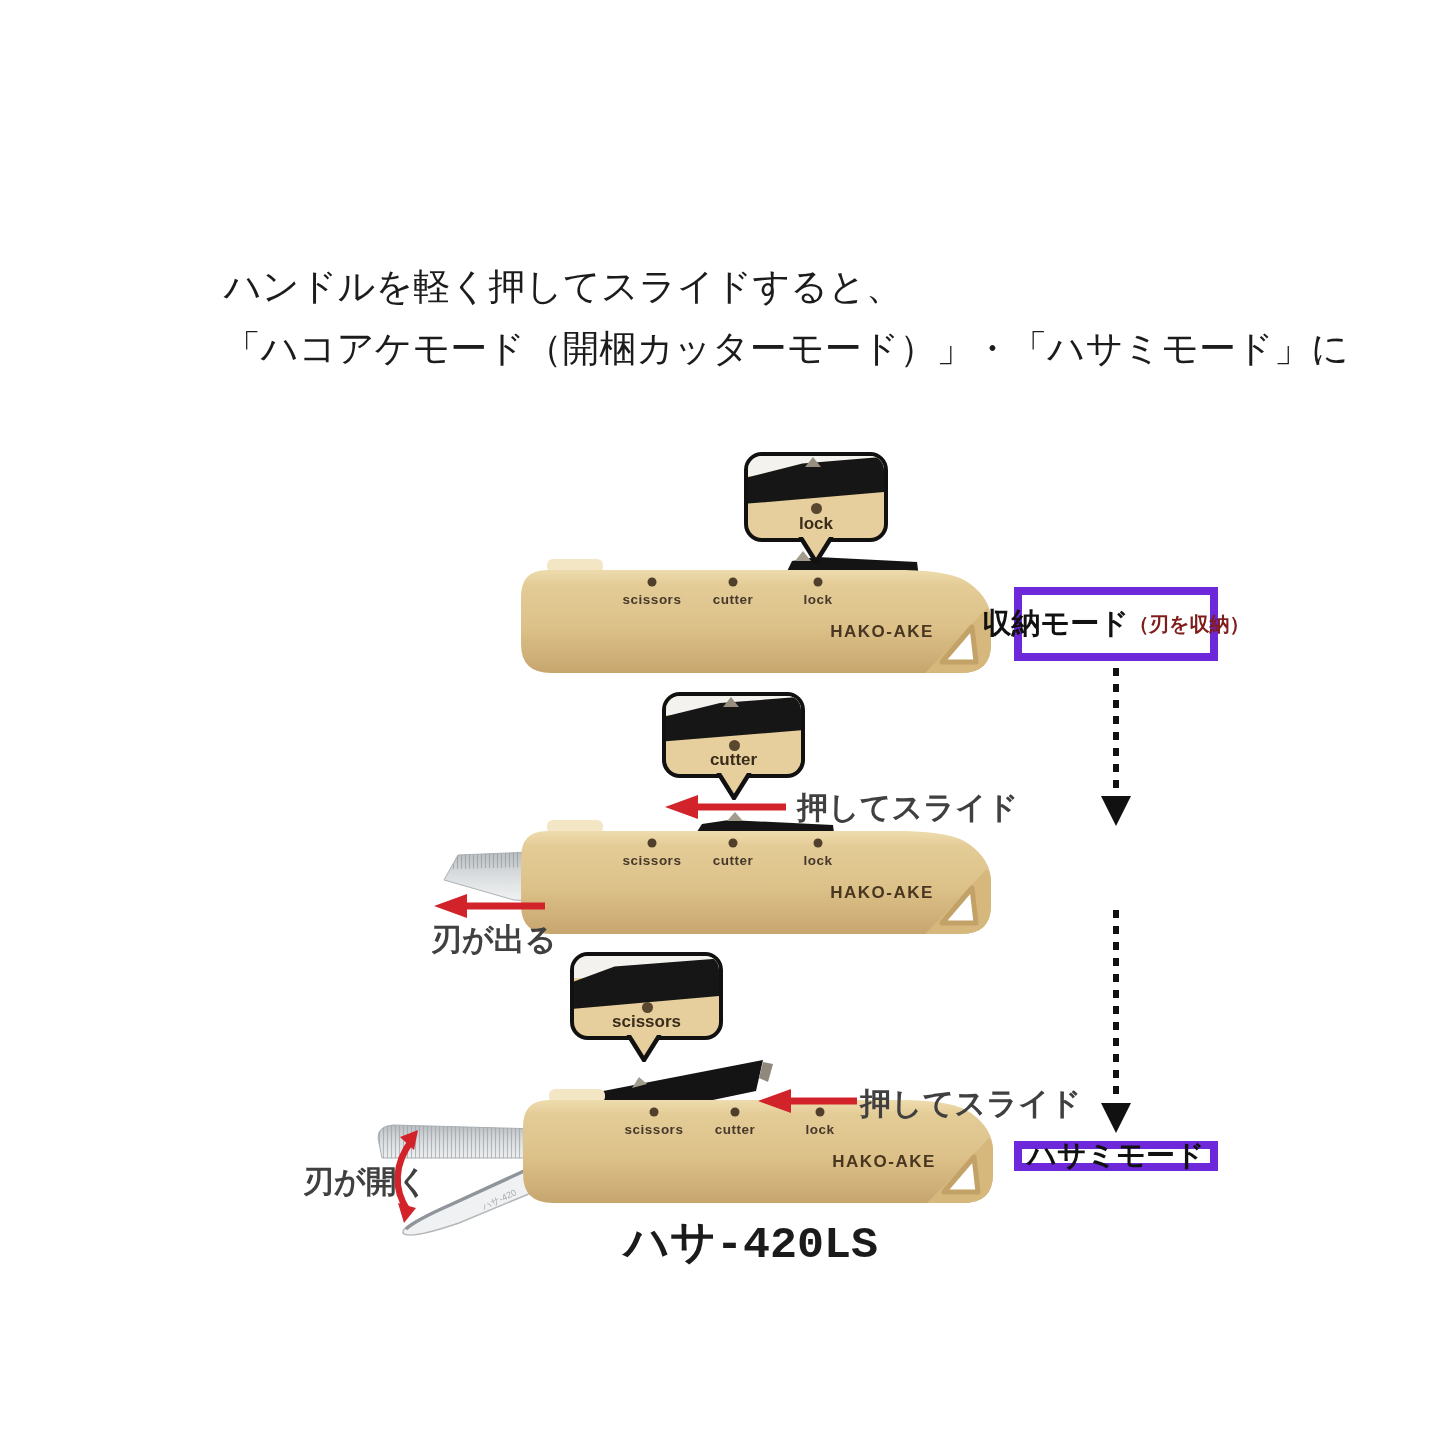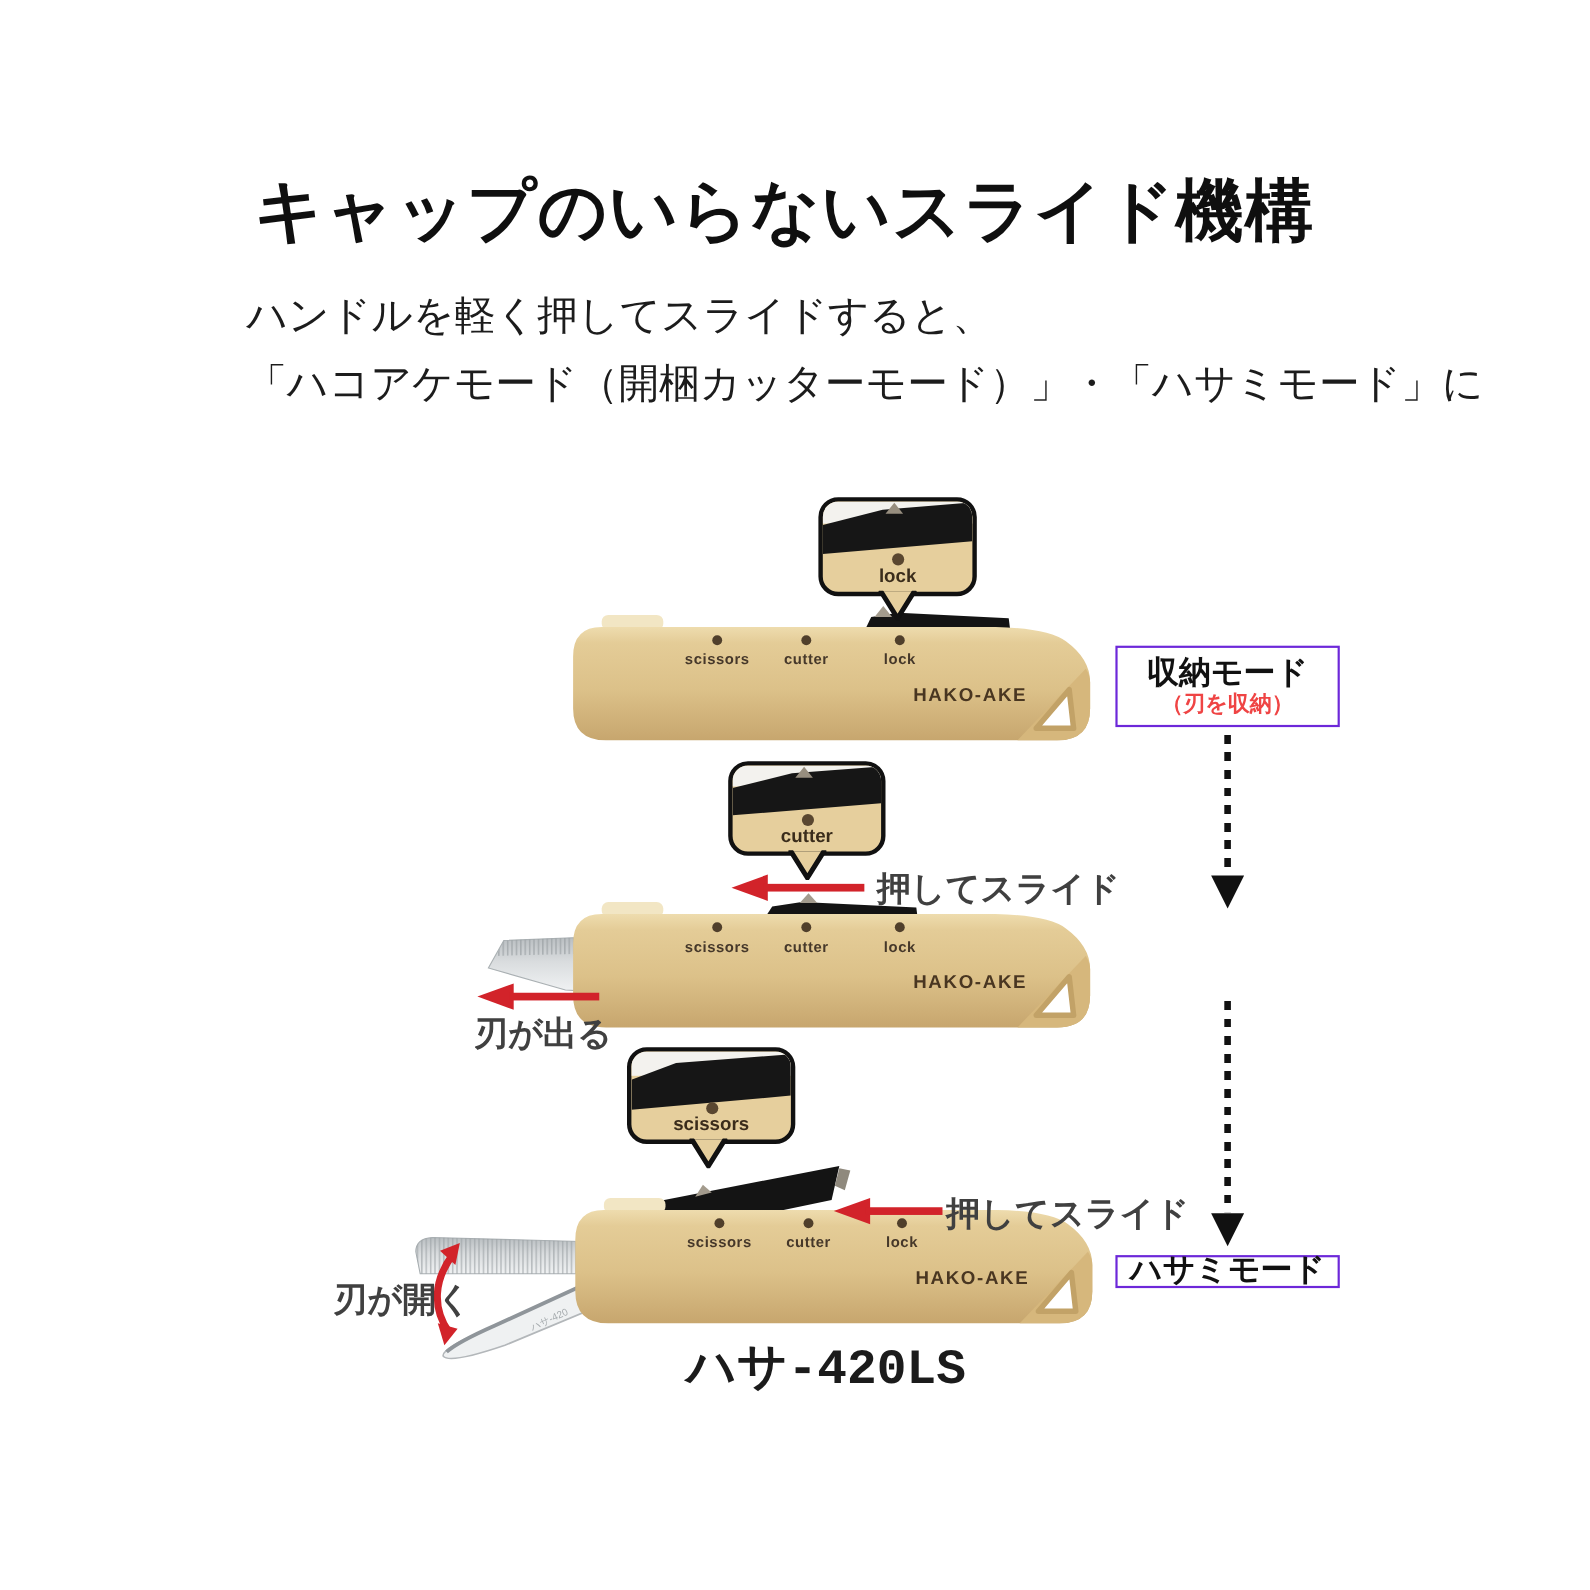--- a/index.html
+++ b/index.html
@@ -13,41 +13,40 @@
   
   .callout{box-sizing:border-box;border:4px solid #111;border-radius:18px;background:#e6cf9d;overflow:hidden;}
   .co-sky{position:absolute;left:0;top:0;width:100%;height:24%;background:#f3f2ee;}
   .co-slider{position:absolute;inset:0;background:#161616;clip-path:polygon(0 58%,0 26%,40% 9%,100% 1%,100% 44%);}
   .co-slider.big{clip-path:polygon(0 66%,0 32%,28% 13%,100% 3%,100% 50%);}
   .co-nub{position:absolute;left:42%;top:1%;width:0;height:0;border-left:8px solid transparent;border-right:8px solid transparent;border-bottom:10px solid #978e7f;}
   .co-dot{position:absolute;left:calc(50% - 5px);top:57%;width:11px;height:11px;border-radius:50%;background:#5a4730;}
   .co-label{position:absolute;left:0;bottom:5%;width:100%;text-align:center;font-size:17px;font-weight:600;color:#3a2c1b;}
 
   
-  .mode-box{position:absolute;box-sizing:border-box;border:2px solid #6d28d9;background:#fff;display:flex;flex-direction:column;align-items:center;justify-content:center;text-align:center;}
+  .mode-box{position:absolute;box-sizing:border-box;border:8px solid #6d28d9;background:#fff;display:flex;flex-direction:row;align-items:center;justify-content:center;text-align:center;}
   .mode-label{font-size:29px;font-weight:bold;color:#111;line-height:1.15;white-space:nowrap;}
-  .mode-sub{font-size:20px;font-weight:bold;color:#ef4444;line-height:1.15;white-space:nowrap;}
+  .mode-sub{font-size:20px;font-weight:bold;color:#7f1d1d;line-height:1.15;white-space:nowrap;}
   .mode-sub.sm{font-size:18px;}
 
   
   .dotline{position:absolute;width:6px;background:repeating-linear-gradient(180deg,#111 0 8px,transparent 8px 16px);}
   .dothead{position:absolute;width:0;height:0;border-left:15px solid transparent;border-right:15px solid transparent;border-top:30px solid #111;}
 
   .red-text{font-size:31px;font-weight:800;color:#404040;white-space:nowrap;}
   .model-name{left:551px;top:1212px;width:400px;text-align:center;font-size:45px;font-weight:800;color:#1b1b1b;font-family:Liberation Mono, monospace;}
 
   .marker-text{font-weight:600;font-size:13.5px;fill:#46382a;letter-spacing:.5px;}
   .brand-text{font-weight:bold;font-size:17px;fill:#493621;letter-spacing:1.5px;}
 </style>
 </head>
 <body>
 
 <div id="canvas">
 
-  <div class="abs page-title">キャップのいらないスライド機構</div>
   <div class="abs intro">
     <div>ハンドルを軽く押してスライドすると、</div>
     <div>「ハコアケモード（開梱カッターモード）」・「ハサミモード」に</div>
   </div>
 
   <svg class="abs" style="left:513px;top:544px" width="495" height="140" viewBox="0 0 495 140">
     <defs>
       <linearGradient id="bodyGrad" x1="0" y1="0" x2="0" y2="1">
         <stop offset="0%" stop-color="#eedcae"></stop>
           <stop offset="14%" stop-color="#e4cc97"></stop>

